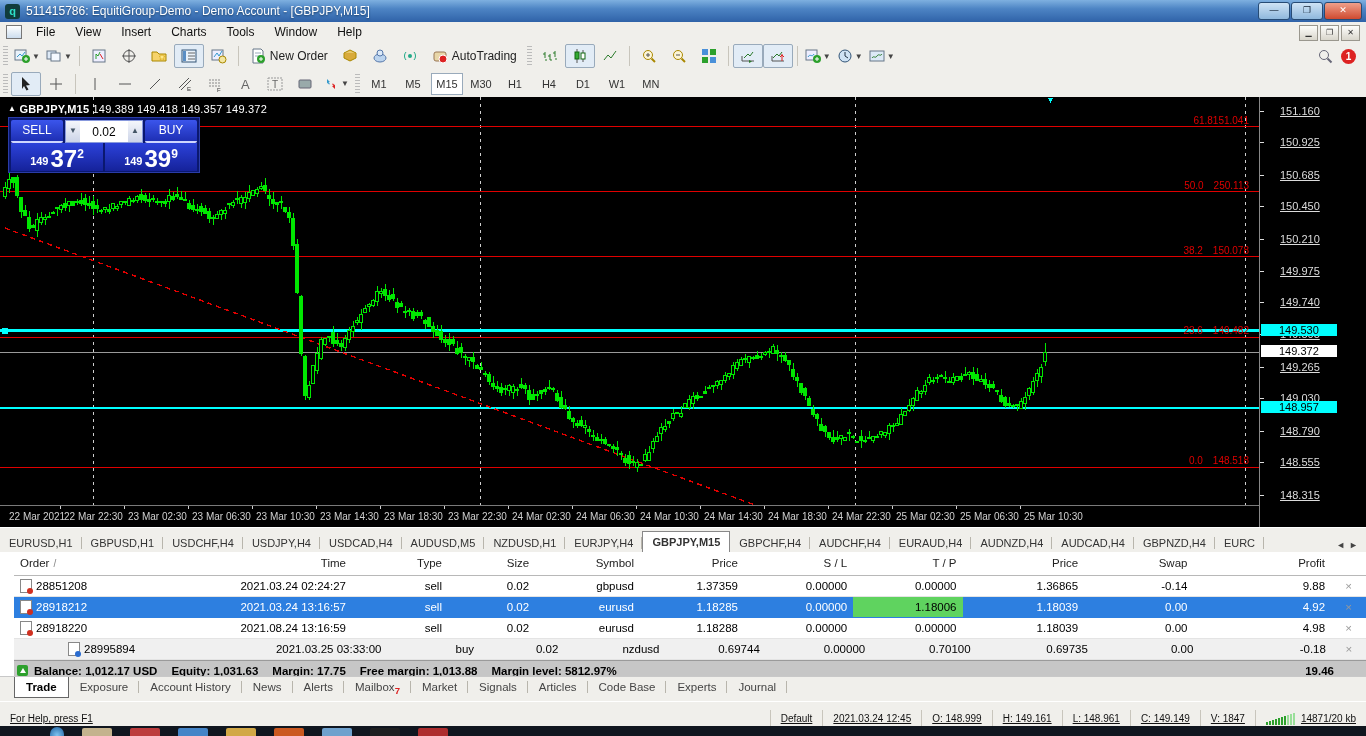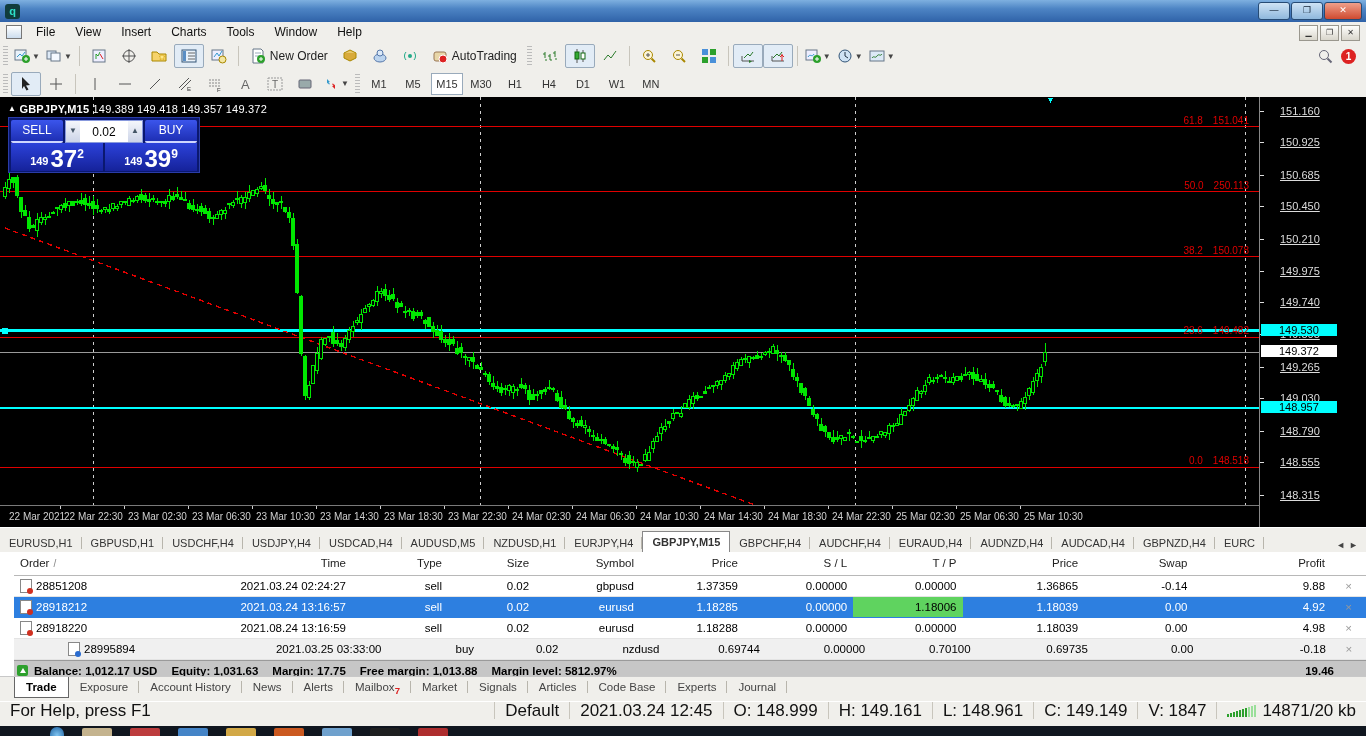--- a/index.html
+++ b/index.html
@@ -105,37 +105,38 @@
       border-right:3px solid transparent;border-bottom:5px solid #fff;}
   
   #btabs{left:0;top:676px;width:1366px;height:25px;background:#f0efeb;border-top:1px solid #c8c8c8;
      display:flex;align-items:flex-start;color:#444;padding-left:14px;box-sizing:border-box;}
   .btab{height:20px;line-height:20px;padding:0 11px;font-size:11.5px;position:relative;white-space:nowrap;}
   .btab .sep{position:absolute;right:0;top:4px;height:12px;width:1px;background:#b8b5ac;}
   .btab.active{background:#fff;border:1px solid #666;border-top:none;font-weight:bold;color:#000;}
   .btab sub{color:#d22;font-weight:bold;}
   
   #statusbar{left:0;top:701px;width:1366px;height:25px;background:#f0efeb;border-top:1px solid #fff;
-      display:flex;align-items:flex-start;color:#111;font-size:17px;}
+      display:flex;align-items:flex-end;color:#111;font-size:10px;text-decoration:underline;}
   #statusbar .cell{padding:0 10px;border-left:1px solid #c8c5bc;height:17px;line-height:17px;white-space:nowrap;}
   #statusbar .help{border-left:none;flex:1;}
   .net{display:flex;align-items:flex-end;gap:1px;height:12px;margin-right:6px;}
   .net i{width:2px;background:#2ca02c;display:block;}
   
   #taskbar{left:0;top:726px;width:1366px;height:10px;background:#10161f;display:flex;align-items:flex-start;gap:18px;padding-left:50px;box-sizing:border-box;}
   #taskbar .orb{width:14px;height:9px;border-radius:7px 7px 0 0;background:radial-gradient(circle at 50% 90%,#7ec3f0,#1a5e9e);margin-top:1px;}
   #taskbar .app{width:30px;height:8px;margin-top:2px;border-radius:2px 2px 0 0;opacity:.9;} 
 </style>
 </head>
 <body>
 
 <div id="app">
 
   <div class="abs" id="titlebar">
     <div class="logo">q</div>
+    <div class="ttl">511415786: EquitiGroup-Demo - Demo Account - [GBPJPY,M15]</div>
     <div class="winbtns">
       <div class="winbtn">—</div>
       <div class="winbtn">❐</div>
       <div class="winbtn close">✕</div>
     </div>
   </div>
 
   <div class="abs" id="menubar">
     <div class="chart-ico"></div>
     <div class="mi">File</div>
@@ -967,21 +968,21 @@
           <span class="b">37</span>
           <span class="sup">2</span>
         </div>
         <div class="ocprice" style="left:96px;">
           <span class="s">149</span>
           <span class="b">39</span>
           <span class="sup">9</span>
         </div>
       </div>
       <div id="fiblabels">
-          <div class="fiblabel" style="top: 29.5868px;"><span>61.8</span><span style="margin-left: 10px;">151.041</span></div>
+          <div class="fiblabel" style="top: 29.5868px;"><span>61.8</span><span style="">151.041</span></div>
           <div class="fiblabel" style="top: 94.7046px;"><span>50.0</span><span style="margin-left: 10px;">250.113</span></div>
           <div class="fiblabel" style="top: 159.687px;"><span>38.2</span><span style="margin-left: 10px;">150.078</span></div>
           <div class="fiblabel" style="top: 240.207px;"><span>23.6</span><span style="margin-left: 10px;">149.482</span></div>
           <div class="fiblabel" style="top: 370.442px;"><span>0.0</span><span style="margin-left: 10px;">148.518</span></div>
         </div>
     </div>
     <div id="paxis">
         <div class="ptickdash" style="top: 13.5099px;"></div>
         <div class="ptick" style="top: 13.5099px;">151.160</div>
         <div class="ptickdash" style="top: 45.2583px;"></div>

